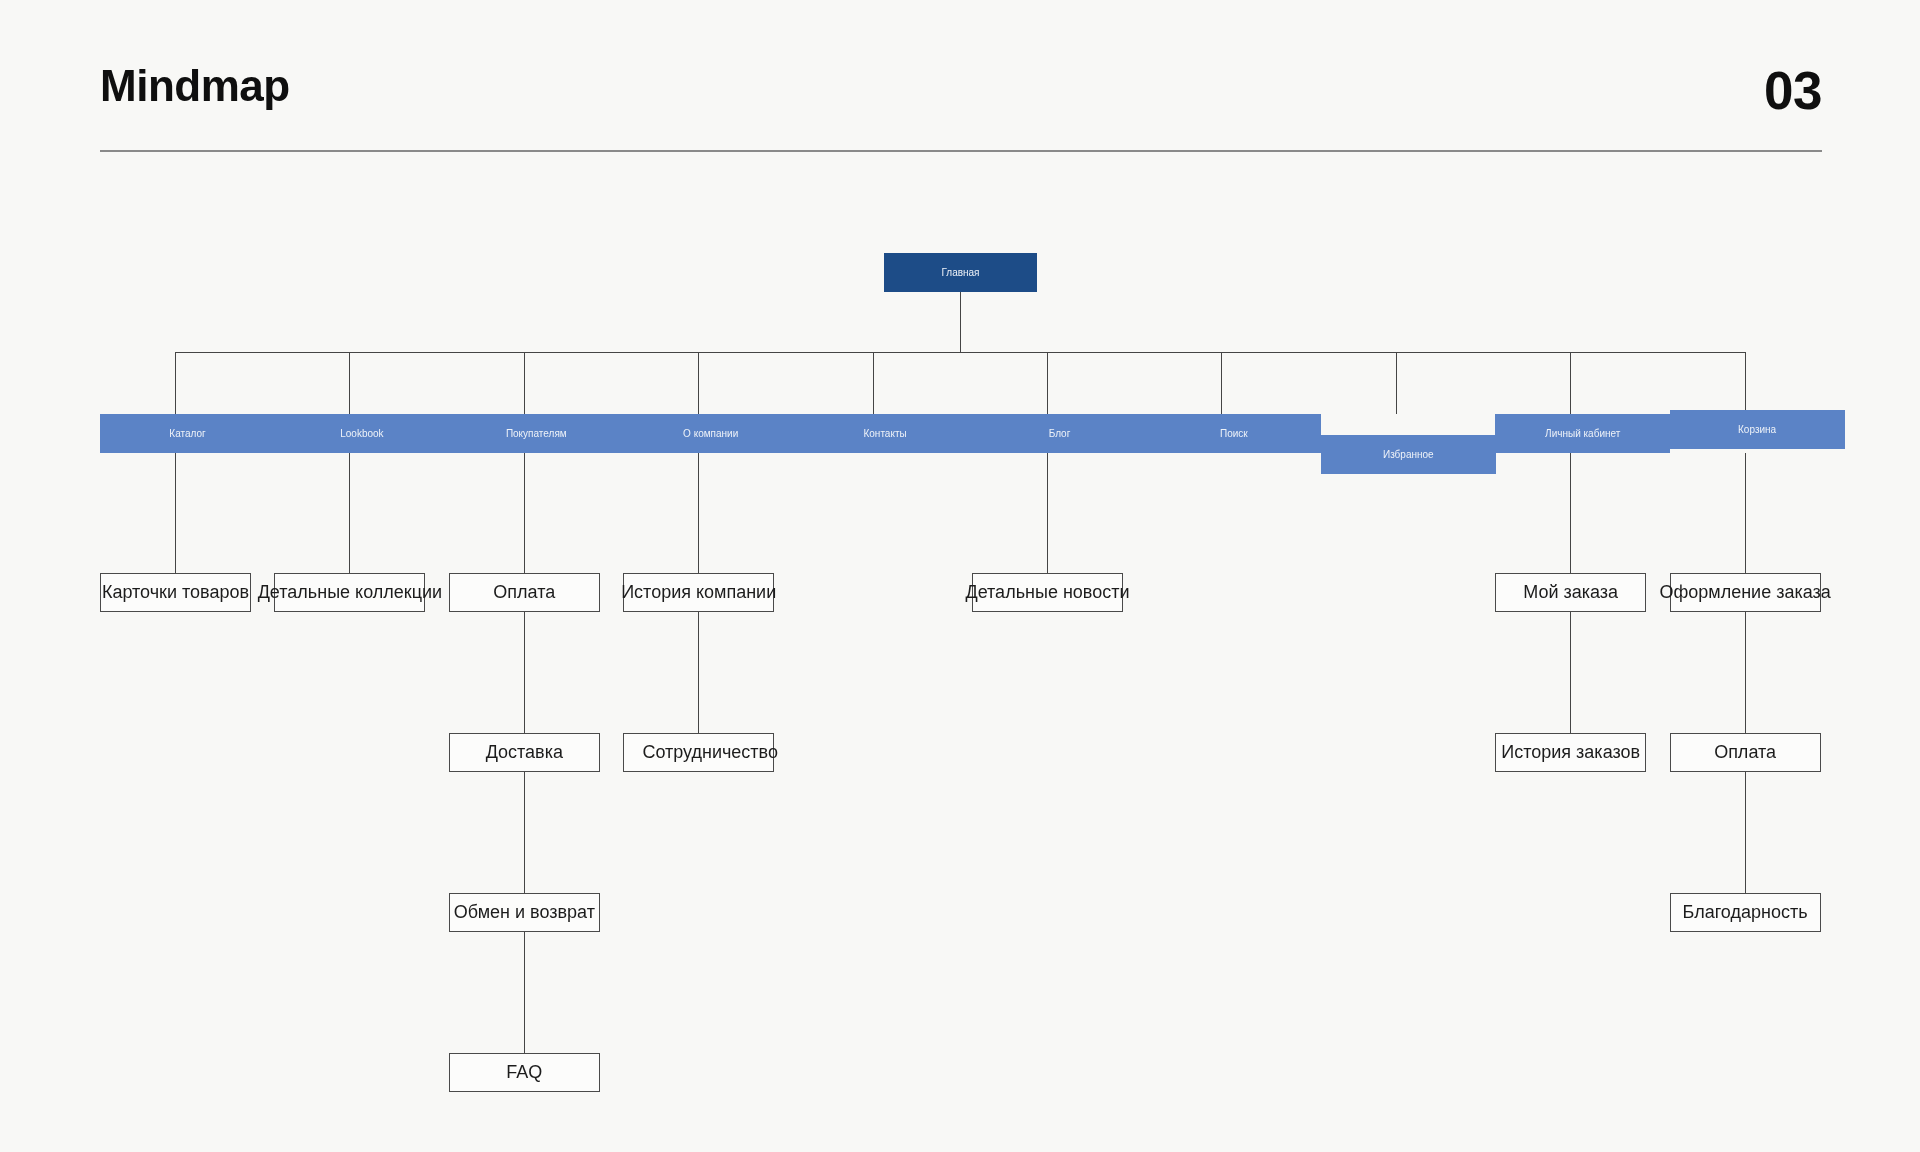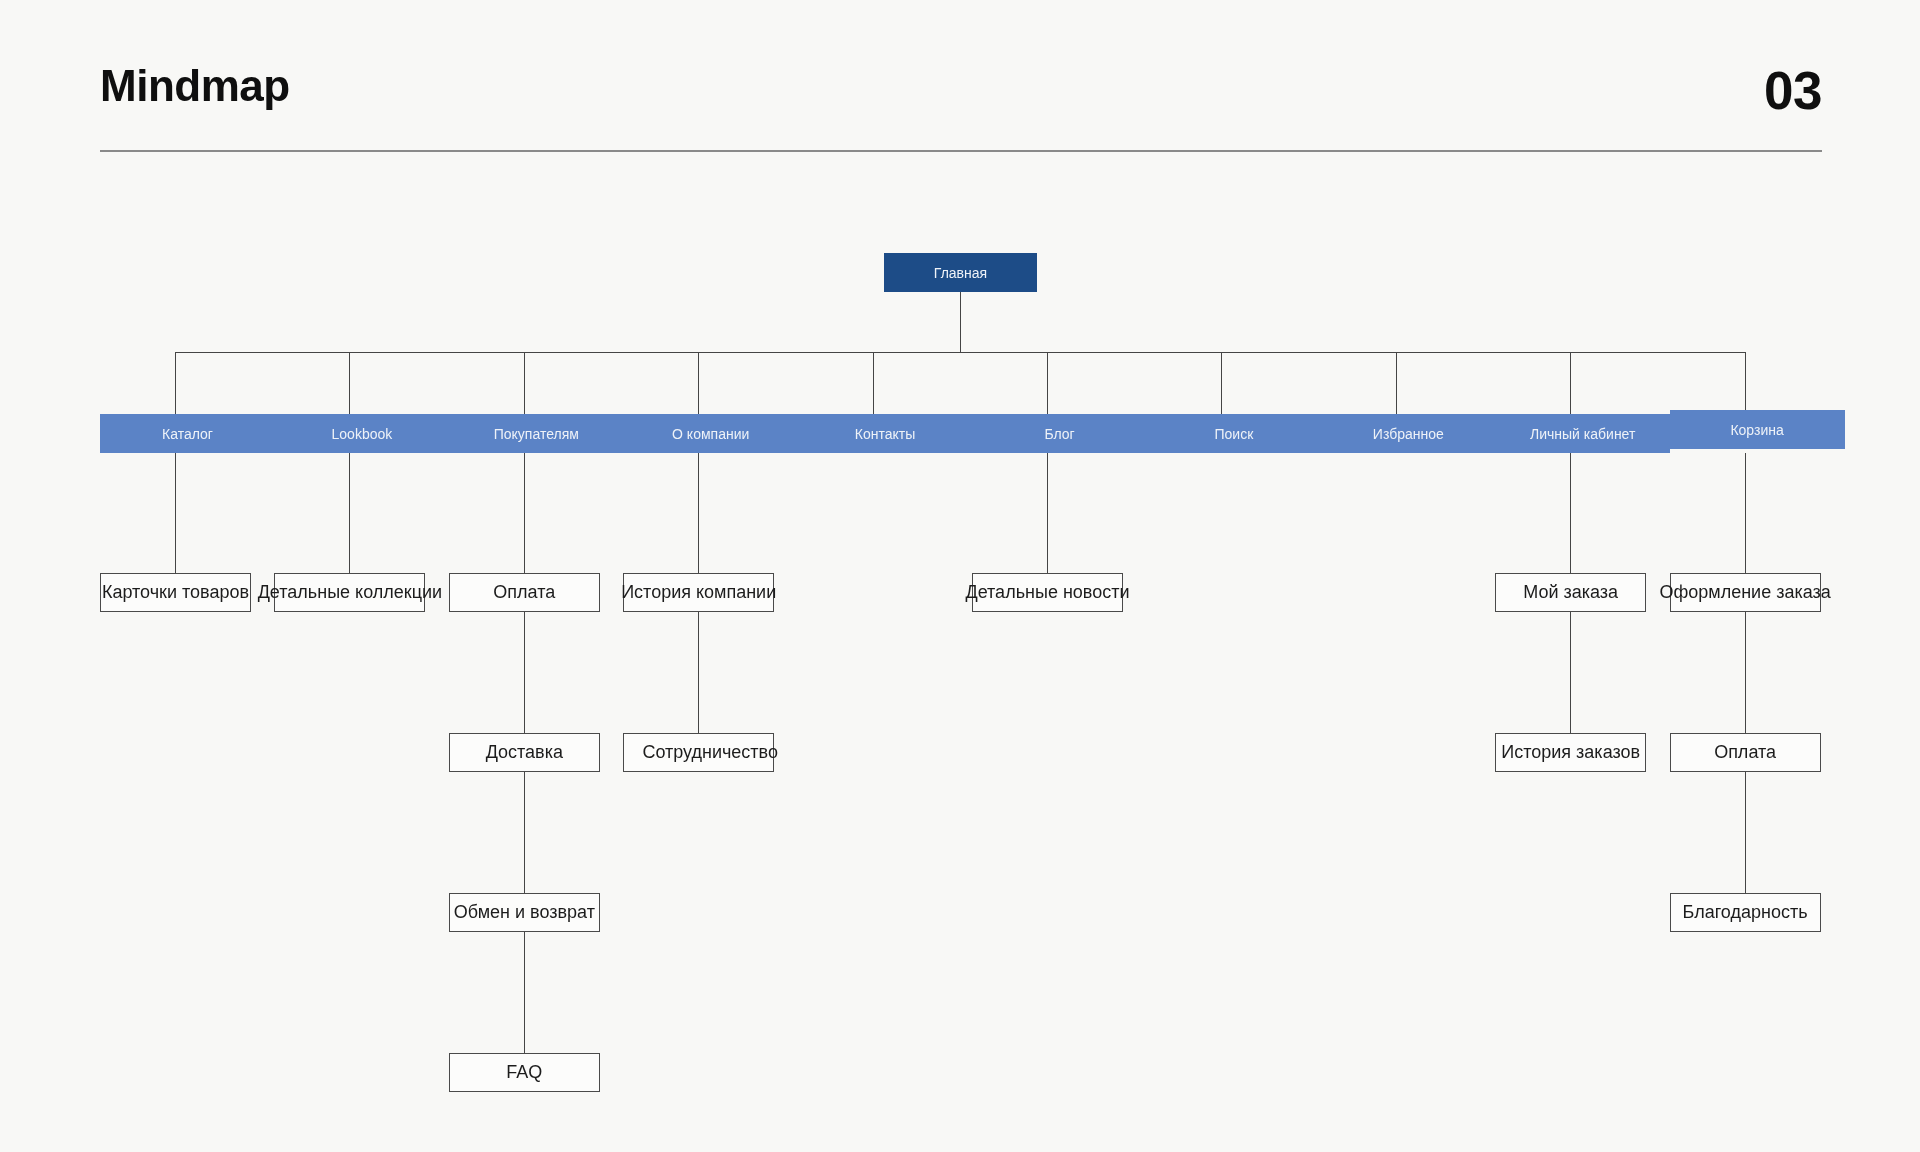--- a/index.html
+++ b/index.html
@@ -23,21 +23,21 @@
   }
   .header-rule{
     position:absolute;left:100px;top:150px;width:1722px;height:2px;
     background:var(--rule);
   }
 
   .diagram{position:absolute;left:0;top:0;width:1920px;height:1152px;}
 
   .node{
     position:absolute;height:39px;display:flex;align-items:center;justify-content:center;
-    font-size:14px;text-align:center;white-space:nowrap;
+    font-size:10px;text-align:center;white-space:nowrap;
   }
   .node.root{background:var(--root-fill);color:var(--light-text);width:153px;}
   .node.branch{background:var(--branch-fill);color:var(--light-text);width:175px;}
   .node.leaf{
     background:var(--leaf-fill);color:var(--dark-text);width:151px;
     border:1px solid var(--leaf-border);font-size:18px;
   }
   .vline{position:absolute;width:1px;background:var(--connector);}
   .hline{position:absolute;height:1px;background:var(--connector);}
 </style>
@@ -80,21 +80,21 @@
       <div class="node leaf" style="left: 623.2px; top: 733px; padding-left: 23px;">Сотрудничество</div>
       <div class="vline" style="left: 872.6px; top: 352px; height: 62px;"></div>
       <div class="node branch" style="left: 797.6px; top: 414px;">Контакты</div>
       <div class="vline" style="left: 1047px; top: 352px; height: 62px;"></div>
       <div class="node branch" style="left: 972px; top: 414px;">Блог</div>
       <div class="vline" style="left: 1047px; top: 453px; height: 120px;"></div>
       <div class="node leaf" style="left: 972px; top: 573px;">Детальные новости</div>
       <div class="vline" style="left: 1221.4px; top: 352px; height: 62px;"></div>
       <div class="node branch" style="left: 1146.4px; top: 414px;">Поиск</div>
       <div class="vline" style="left: 1395.8px; top: 352px; height: 62px;"></div>
-      <div class="node branch" style="left: 1320.8px; top: 414px;">Избранное</div>
+      <div class="node branch" style="left: 1320.8px; top: 435px;">Избранное</div>
       <div class="vline" style="left: 1570.2px; top: 352px; height: 62px;"></div>
       <div class="node branch" style="left: 1495.2px; top: 414px;">Личный кабинет</div>
       <div class="vline" style="left: 1570.2px; top: 453px; height: 120px;"></div>
       <div class="node leaf" style="left: 1495.2px; top: 573px;">Мой заказа</div>
       <div class="vline" style="left: 1570.2px; top: 612px; height: 121px;"></div>
       <div class="node leaf" style="left: 1495.2px; top: 733px;">История заказов</div>
       <div class="vline" style="left: 1744.6px; top: 352px; height: 62px;"></div>
       <div class="node branch" style="left: 1669.6px; top: 410px;">Корзина</div>
       <div class="vline" style="left: 1744.6px; top: 453px; height: 120px;"></div>
       <div class="node leaf" style="left: 1669.6px; top: 573px;">Оформление заказа</div>

